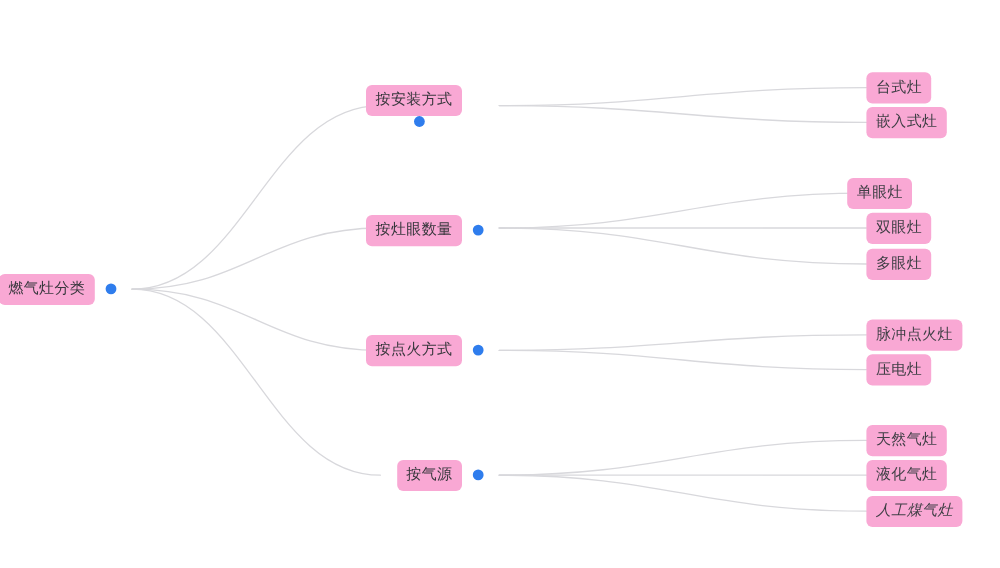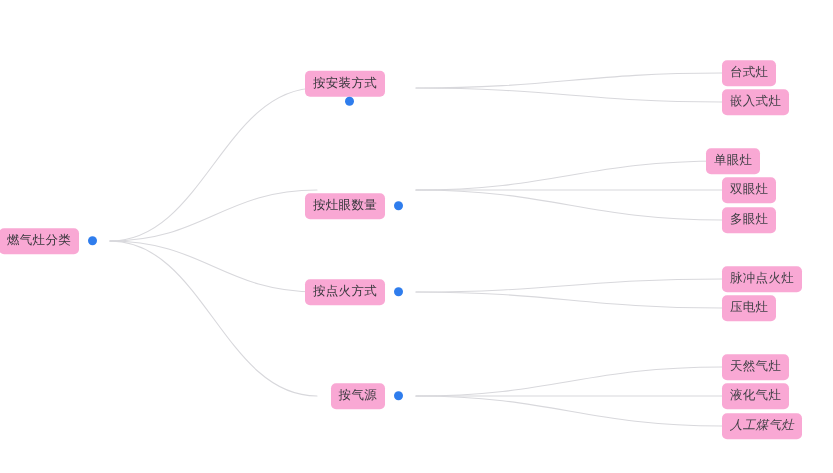--- a/index.html
+++ b/index.html
@@ -89,21 +89,21 @@
       <div class="node node-branch" style="top: 88px; left: 305px; visibility: visible; flex-direction: column;">
         <span class="node-label">按安装方式</span>
         <span class="node-dot"></span>
       </div>
       <div class="node node-leaf" style="top: 73px; left: 722px;">
         <span class="node-label">台式灶</span>
       </div>
       <div class="node node-leaf" style="top: 102px; left: 722px;">
         <span class="node-label">嵌入式灶</span>
       </div>
-      <div class="node node-branch" style="top: 206px; left: 305px; visibility: visible;">
+      <div class="node node-branch" style="top: 192px; left: 305px; visibility: visible;">
         <span class="node-label">按灶眼数量</span>
         <span class="node-dot"></span>
       </div>
       <div class="node node-leaf" style="top: 161px; left: 706px;">
         <span class="node-label">单眼灶</span>
       </div>
       <div class="node node-leaf" style="top: 190px; left: 722px;">
         <span class="node-label">双眼灶</span>
       </div>
       <div class="node node-leaf" style="top: 220px; left: 722px;">

